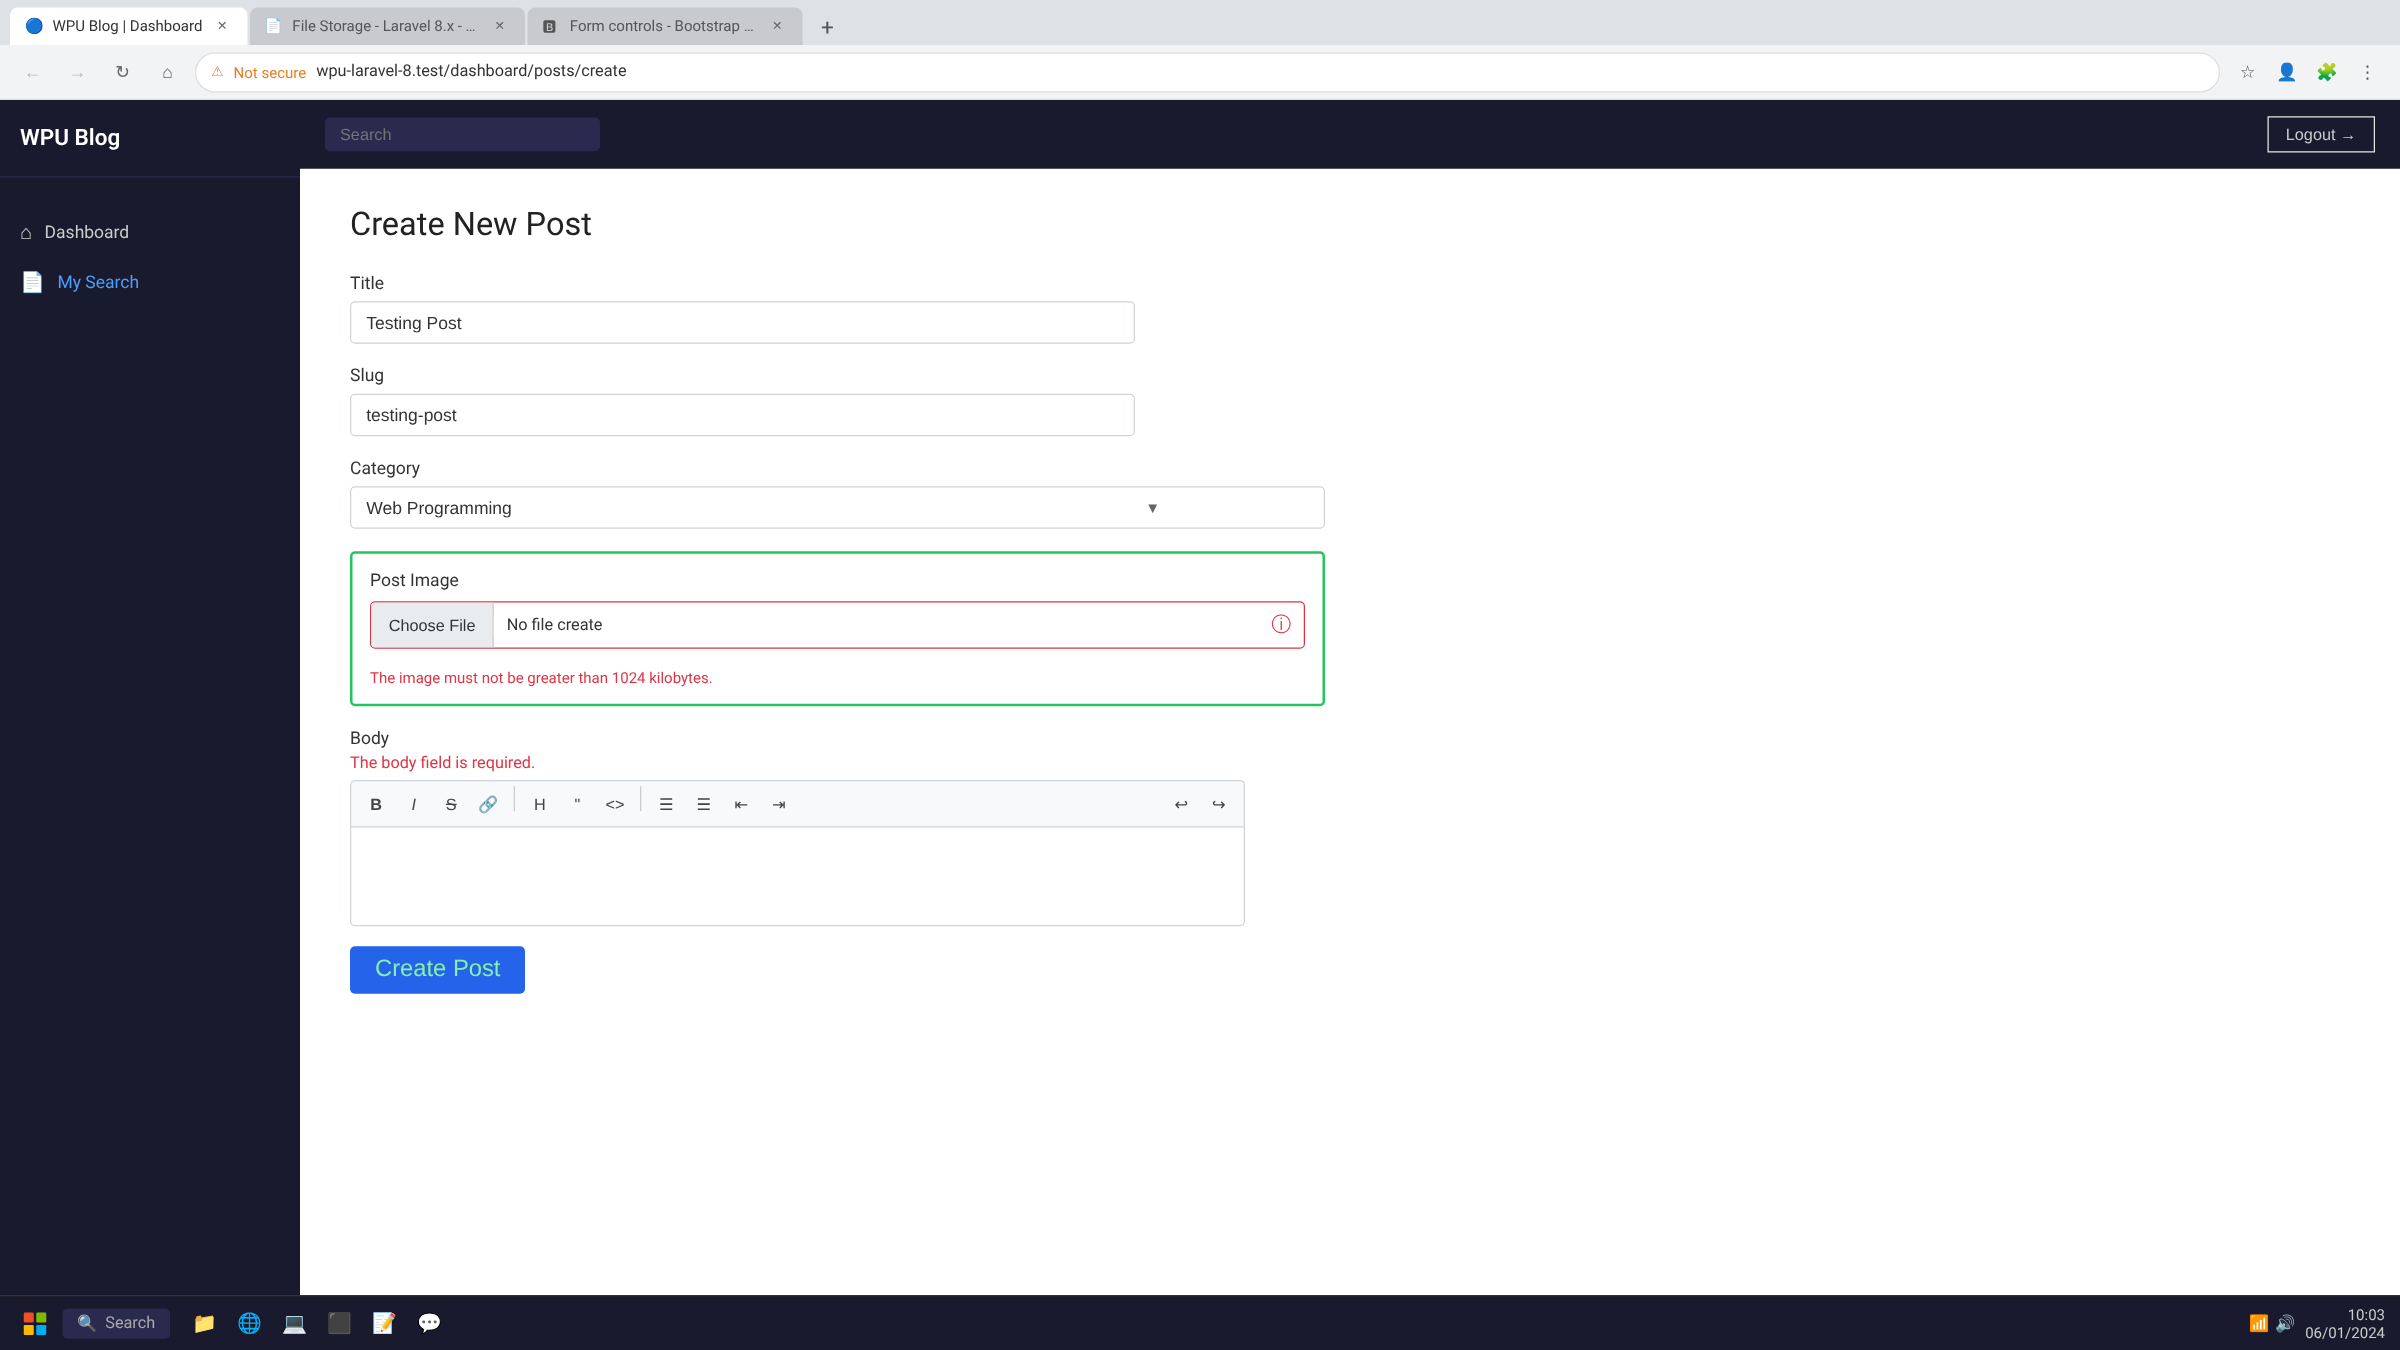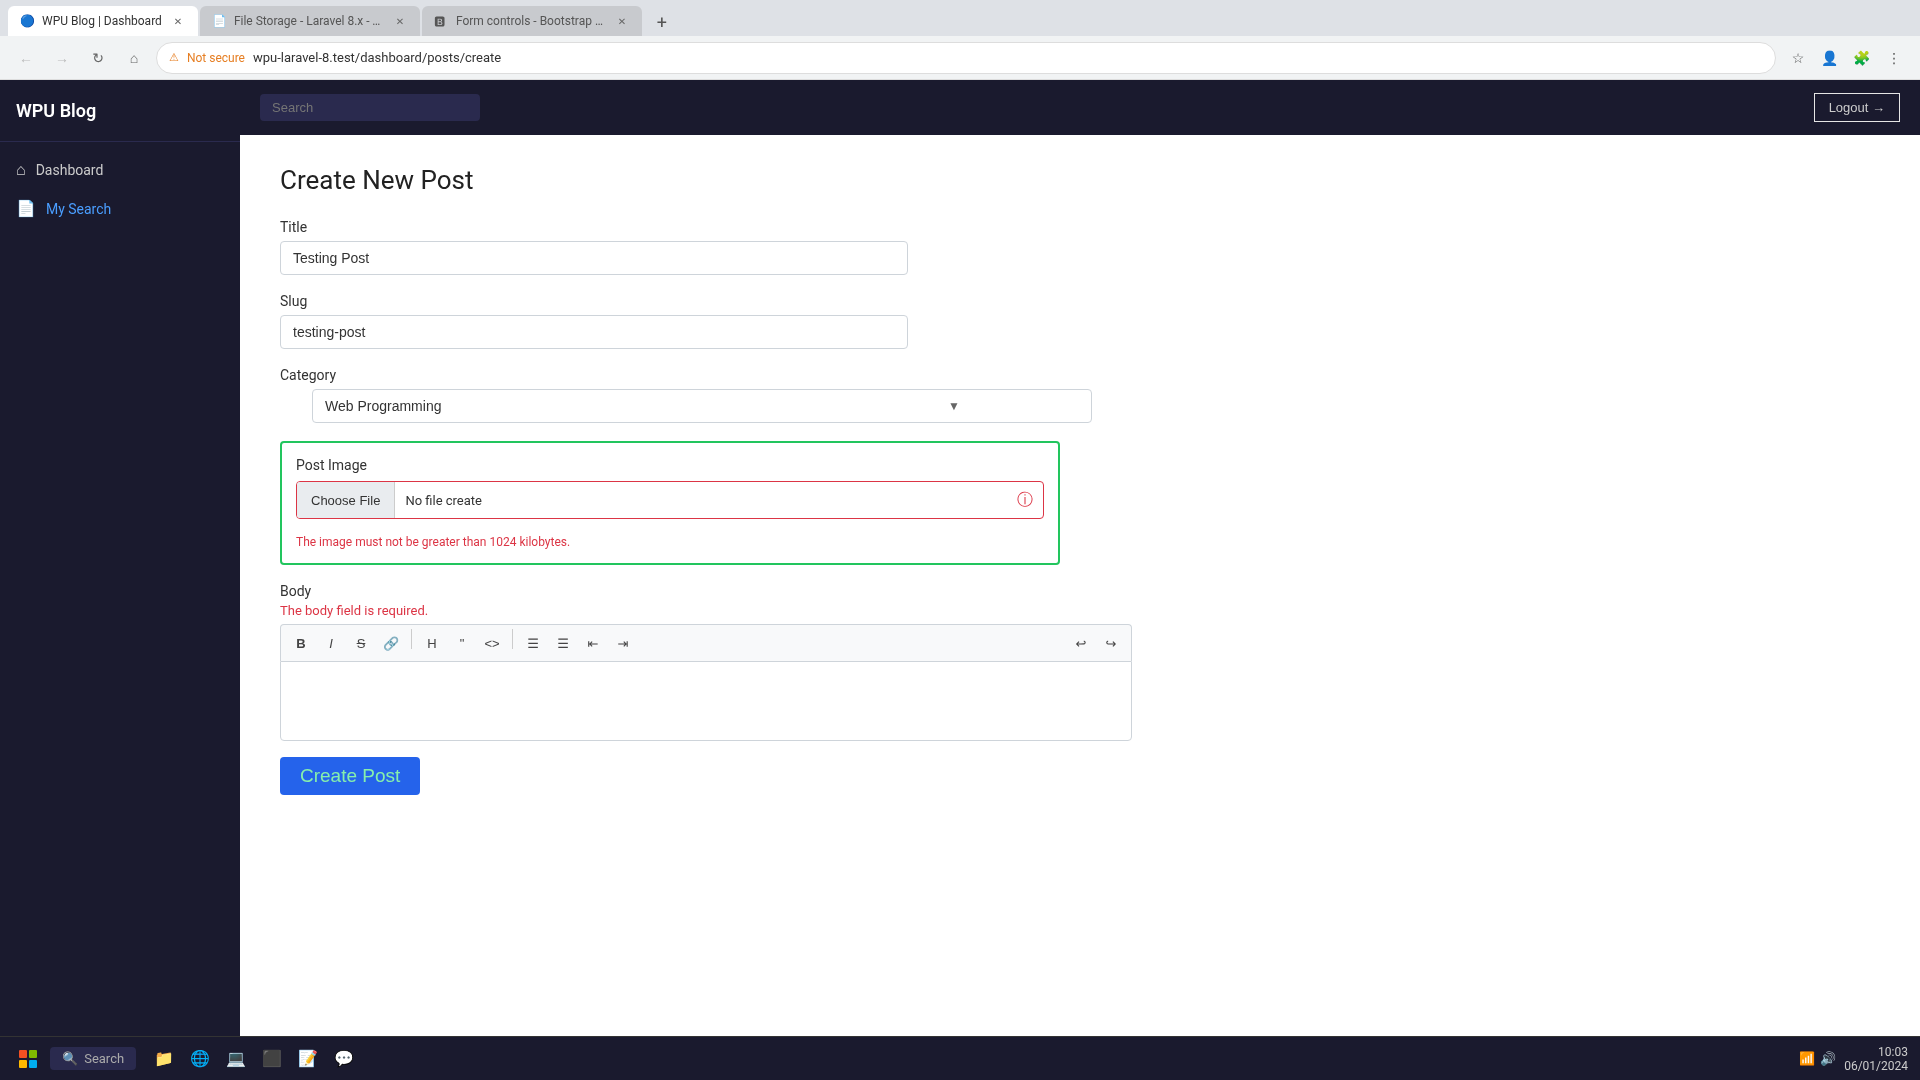--- a/index.html
+++ b/index.html
@@ -21,55 +21,55 @@
     .address-bar { flex: 1; background: #fff; border: 1px solid #ddd; border-radius: 20px; height: 32px; display: flex; align-items: center; padding: 0 12px; gap: 8px; font-size: 13px; }
     .address-bar .security { color: #e67e22; font-size: 11px; }
     .address-bar .url { color: #333; }
     .nav-actions { display: flex; gap: 4px; align-items: center; }
     .nav-icon-btn { width: 28px; height: 28px; display: flex; align-items: center; justify-content: center; border-radius: 50%; color: #555; cursor: pointer; font-size: 14px; }
 
     
     .app-layout { display: flex; flex: 1; overflow: hidden; }
 
     
-    .sidebar { width: 240px; background: #1a1a2e; color: #fff; display: flex; flex-direction: column; flex-shrink: 0; }
+    .sidebar { width: 240px; background: #1a1a2e; color: #fff; display: flex; flex-direction: column; flex-shrink: 0; gap: 16px; }
     .sidebar-brand { padding: 20px 16px; font-size: 18px; font-weight: 600; color: #fff; border-bottom: 1px solid #2a2a4e; }
     .sidebar-nav { padding: 8px 0; }
     .sidebar-item { display: flex; align-items: center; gap: 10px; padding: 10px 16px; color: #ccc; cursor: pointer; font-size: 14px; }
     .sidebar-item.active { color: #4a9eff; }
     .sidebar-item .icon { font-size: 16px; }
 
     
     .main-content { flex: 1; overflow-y: auto; background: #fff; }
     .top-bar { background: #1a1a2e; height: 55px; display: flex; align-items: center; padding: 0 20px; justify-content: space-between; }
     .top-bar-search { background: #2a2a4e; border: none; border-radius: 4px; padding: 6px 12px; color: #aaa; font-size: 13px; width: 220px; }
     .top-bar-logout { background: transparent; border: 1px solid #e5e5e5; color: #ccc; border-radius: 0; padding: 6px 14px; cursor: pointer; font-size: 13px; display: flex; align-items: center; gap: 6px; margin-left: 46px; }
 
     .content-area { padding: 30px 40px; }
     .page-title { font-size: 26px; font-weight: 400; color: #222; margin-bottom: 24px; }
 
     .form-group { margin-bottom: 18px; }
     .form-label { font-size: 14px; color: #333; margin-bottom: 6px; display: block; }
     .form-control { width: 628px; border: 1px solid #ced4da; border-radius: 4px; padding: 8px 12px; font-size: 14px; color: #333; background: #fff; }
 
     .form-select { width: 780px; border: 1px solid #ced4da; border-radius: 4px; padding: 8px 12px; font-size: 14px; color: #333; background: #fff; appearance: none; cursor: pointer; }
-    .select-wrapper { position: relative; width: 660px; margin-left: 32px; }
+    .select-wrapper { position: relative; width: 660px; }
     .select-wrapper::after { content: '▼'; position: absolute; right: 12px; top: 50%; transform: translateY(-50%); font-size: 12px; color: #666; pointer-events: none; }
 
     
     .post-image-section { border: 2px solid #22c55e; border-radius: 4px; padding: 14px; width: 780px; margin-bottom: 18px; }
     .post-image-label { font-size: 14px; color: #333; margin-bottom: 8px; }
     .file-input-wrapper { display: flex; align-items: center; border: 1px solid #dc3545; border-radius: 4px; overflow: hidden; width: 100%; }
     .file-choose-btn { background: #e9ecef; border: none; border-right: 1px solid #ccc; padding: 6px 14px; font-size: 13px; color: #333; cursor: pointer; white-space: nowrap; height: 36px; }
     .file-name { flex: 1; padding: 0 10px; font-size: 13px; color: #333; background: #fff; }
     .file-info-icon { padding: 0 10px; color: #dc3545; font-size: 16px; }
     .error-text { color: #dc3545; font-size: 12px; margin-top: 16px; }
 
     
-    .body-section { width: 852px; }
+    .body-section { width: 716px; }
     .body-label { font-size: 14px; color: #333; margin-bottom: 4px; }
     .body-error { color: #dc3545; font-size: 13px; margin-bottom: 6px; }
     .editor-toolbar { display: flex; align-items: center; border: 1px solid #ced4da; border-bottom: none; border-radius: 4px 4px 0 0; padding: 4px 6px; gap: 2px; justify-content: space-between; background: #f8f9fa; }
     .toolbar-left { display: flex; gap: 2px; }
     .toolbar-right { display: flex; gap: 2px; }
     .toolbar-btn { width: 28px; height: 28px; display: flex; align-items: center; justify-content: center; border: 1px solid transparent; border-radius: 3px; cursor: pointer; font-size: 13px; color: #444; background: transparent; }
     .toolbar-divider { width: 1px; height: 20px; background: #ccc; margin: 0 4px; }
     .editor-body { border: 1px solid #ced4da; border-radius: 0 0 4px 4px; min-height: 80px; padding: 8px; background: #fff; }
 
     .create-btn { background: #2563eb; color: #86efac; border: none; border-radius: 4px; padding: 8px 20px; font-size: 19px; cursor: pointer; margin-top: 16px; }

